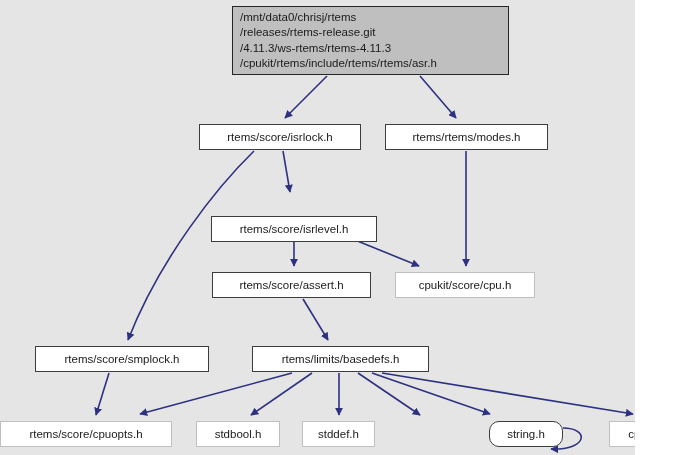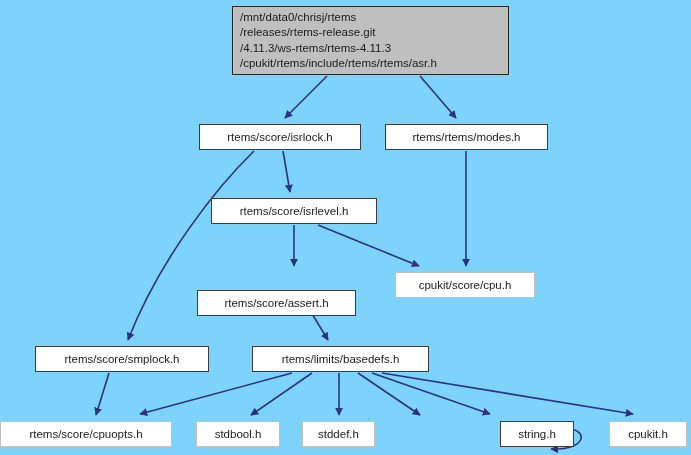--- a/index.html
+++ b/index.html
@@ -2,23 +2,23 @@
 <html><head>
 <meta charset="utf-8">
 <style>
   html, body {
     margin: 0;
     padding: 0;
     background: #ffffff;
   }
   #graph {
     position: relative;
-    width: 691px;
+    width: 635px;
     height: 455px;
-    background: #7dd3fc;
+    background: #e5e5e5;
     font-family: "Liberation Sans", sans-serif;
     overflow: hidden;
   }
   #edge-layer {
     position: absolute;
     left: 0;
     top: 0;
     width: 691px;
     height: 455px;
     pointer-events: none;
@@ -92,25 +92,25 @@
   </div>
 
   <div class="node solid" style="left:199px; top:124px; width:162px; height:26px;">
     <span class="node-label">rtems/score/isrlock.h</span>
   </div>
 
   <div class="node solid" style="left:385px; top:124px; width:163px; height:26px;">
     <span class="node-label">rtems/rtems/modes.h</span>
   </div>
 
-  <div class="node solid" style="left:211px; top:198px; width:166px; height:26px;">
+  <div class="node solid" style="left:211px; top:216px; width:166px; height:26px;">
     <span class="node-label">rtems/score/isrlevel.h</span>
   </div>
 
-  <div class="node solid" style="left:197px; top:272px; width:159px; height:26px;margin-top:18px;">
+  <div class="node solid" style="left:212px; top:272px; width:159px; height:26px;">
     <span class="node-label">rtems/score/assert.h</span>
   </div>
 
   <div class="node" style="left:395px; top:272px; width:140px; height:26px;">
     <span class="node-label">cpukit/score/cpu.h</span>
   </div>
 
   <div class="node solid" style="left:35px; top:346px; width:174px; height:26px;">
     <span class="node-label">rtems/score/smplock.h</span>
   </div>
@@ -125,21 +125,21 @@
 
   <div class="node" style="left:196px; top:421px; width:84px; height:26px;">
     <span class="node-label">stdbool.h</span>
   </div>
 
   <div class="node" style="left:302px; top:421px; width:73px; height:26px;">
     <span class="node-label">stddef.h</span>
   </div>
 
 
-  <div class="node solid" style="left:500px; top:421px; width:74px; height:26px;">
+  <div class="node solid" style="left:489px; top:421px; width:74px; height:26px;border-radius:10px;">
     <span class="node-label">string.h</span>
   </div>
 
   <div class="node" style="left:609px; top:421px; width:78px; height:26px;">
     <span class="node-label">cpukit.h</span>
   </div>
 
 </div>
 
 </body></html>

